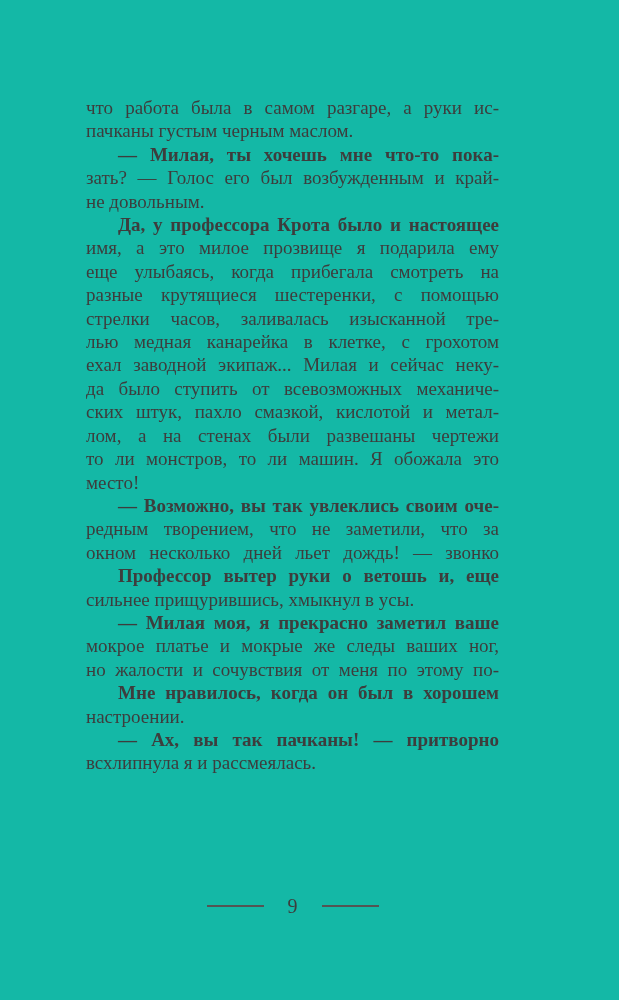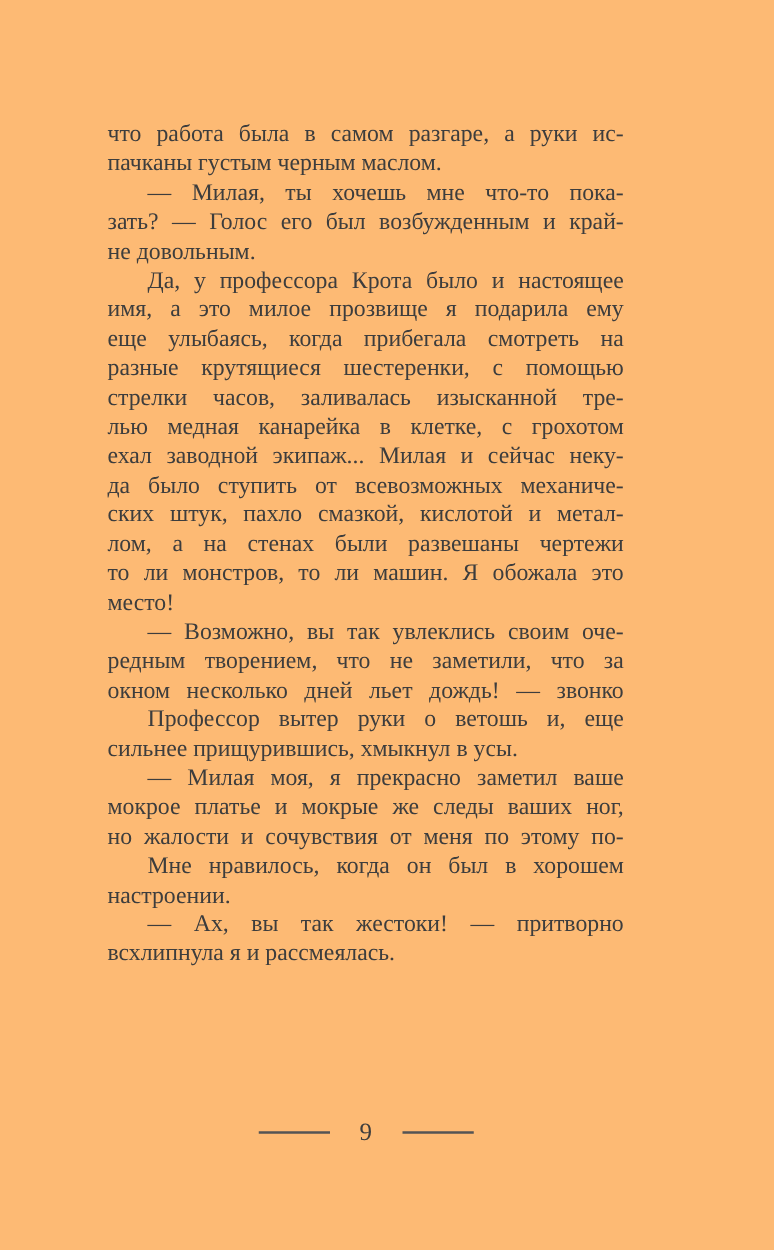--- a/index.html
+++ b/index.html
@@ -19,21 +19,21 @@
     width: 413px;
     font-size: 19px;
     line-height: 23.4px;
   }
   .para { margin: 0; padding: 0; }
   .line {
     text-align: justify;
     text-align-last: justify;
   }
   .line.last { text-align-last: left; }
-  .line.indent { padding-left: 32px; }
+  .line.indent { padding-left: 32px; font-weight: bold; }
   .footer {
     position: absolute;
     left: 86px;
     top: 894px;
     width: 413px;
     display: flex;
     justify-content: center;
     align-items: center;
     gap: 24px;
   }
@@ -44,21 +44,21 @@
   }
   .pagenum {
     font-size: 20px;
     line-height: 24px;
     color: #3d3d3d;
   }
 </style>
 </head>
 <body>
 
-<div class="page" style="color: rgb(61, 61, 61); background: #fdba74;">
+<div class="page" style="color: rgb(61, 61, 61); background: #14b8a6;">
 
   <div class="text-block" id="text-block">
       <div class="para">
         <div class="line">что работа была в самом разгаре, а руки ис-</div>
         <div class="line last">пачканы густым черным маслом.</div>
       </div>
       <div class="para">
         <div class="line indent">— Милая, ты хочешь мне что-то пока-</div>
         <div class="line">зать? — Голос его был возбужденным и край-</div>
         <div class="line last">не довольным.</div>
@@ -89,21 +89,21 @@
       <div class="para">
         <div class="line indent">— Милая моя, я прекрасно заметил ваше</div>
         <div class="line">мокрое платье и мокрые же следы ваших ног,</div>
         <div class="line">но жалости и сочувствия от меня по этому по-</div>
       </div>
       <div class="para">
         <div class="line indent">Мне нравилось, когда он был в хорошем</div>
         <div class="line last">настроении.</div>
       </div>
       <div class="para">
-        <div class="line indent">— Ах, вы так жестоки! — притворно</div>
+        <div class="line indent">— Ах, вы так пачканы! — притворно</div>
         <div class="line last">всхлипнула я и рассмеялась.</div>
       </div>
     </div>
 
   <div class="footer">
     <span class="rule" style="background: rgb(84, 84, 84);"></span>
     <span class="pagenum">9</span>
     <span class="rule" style="background: rgb(84, 84, 84);"></span>
   </div>
 

